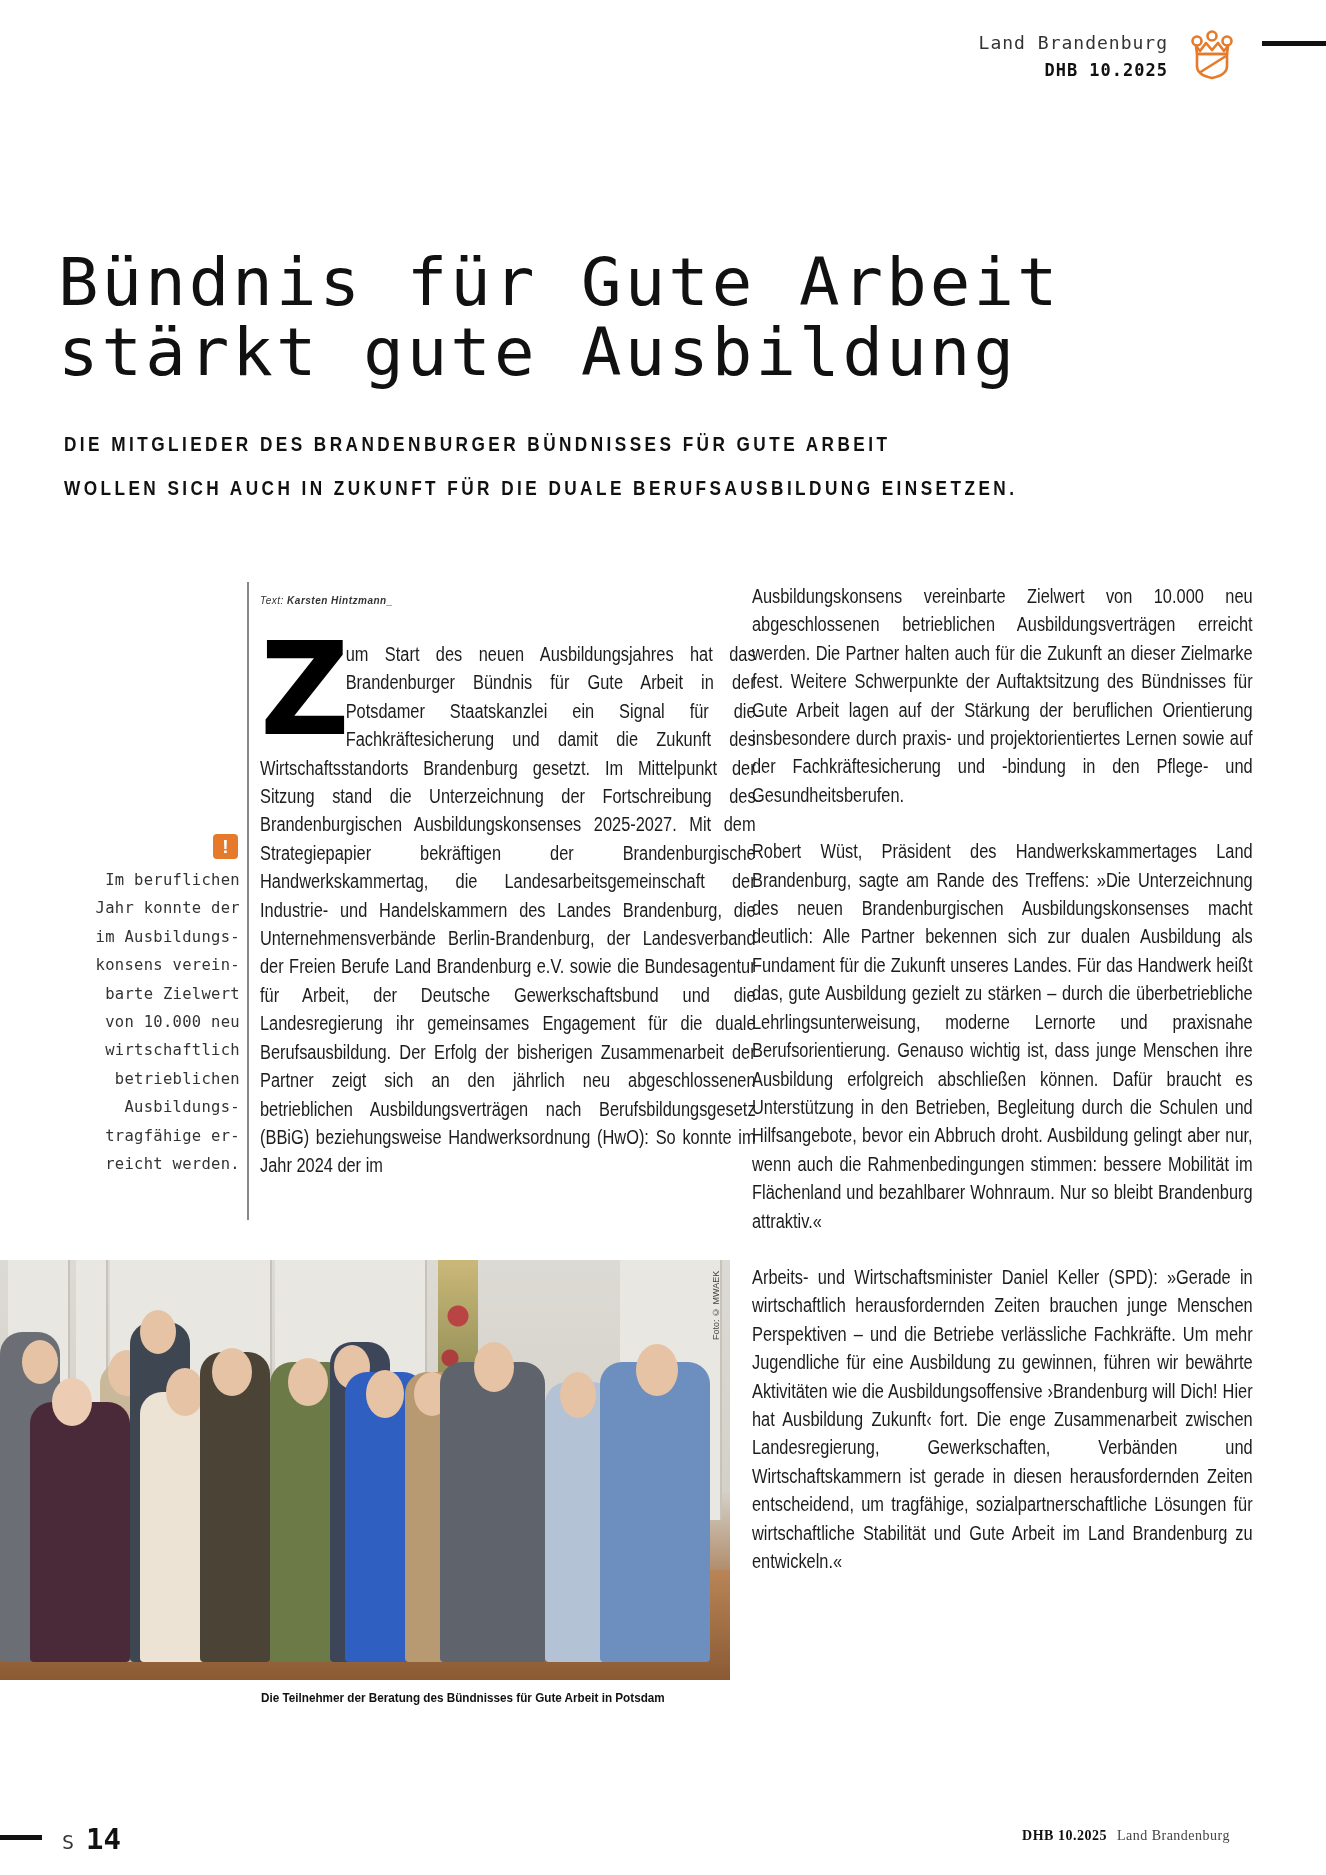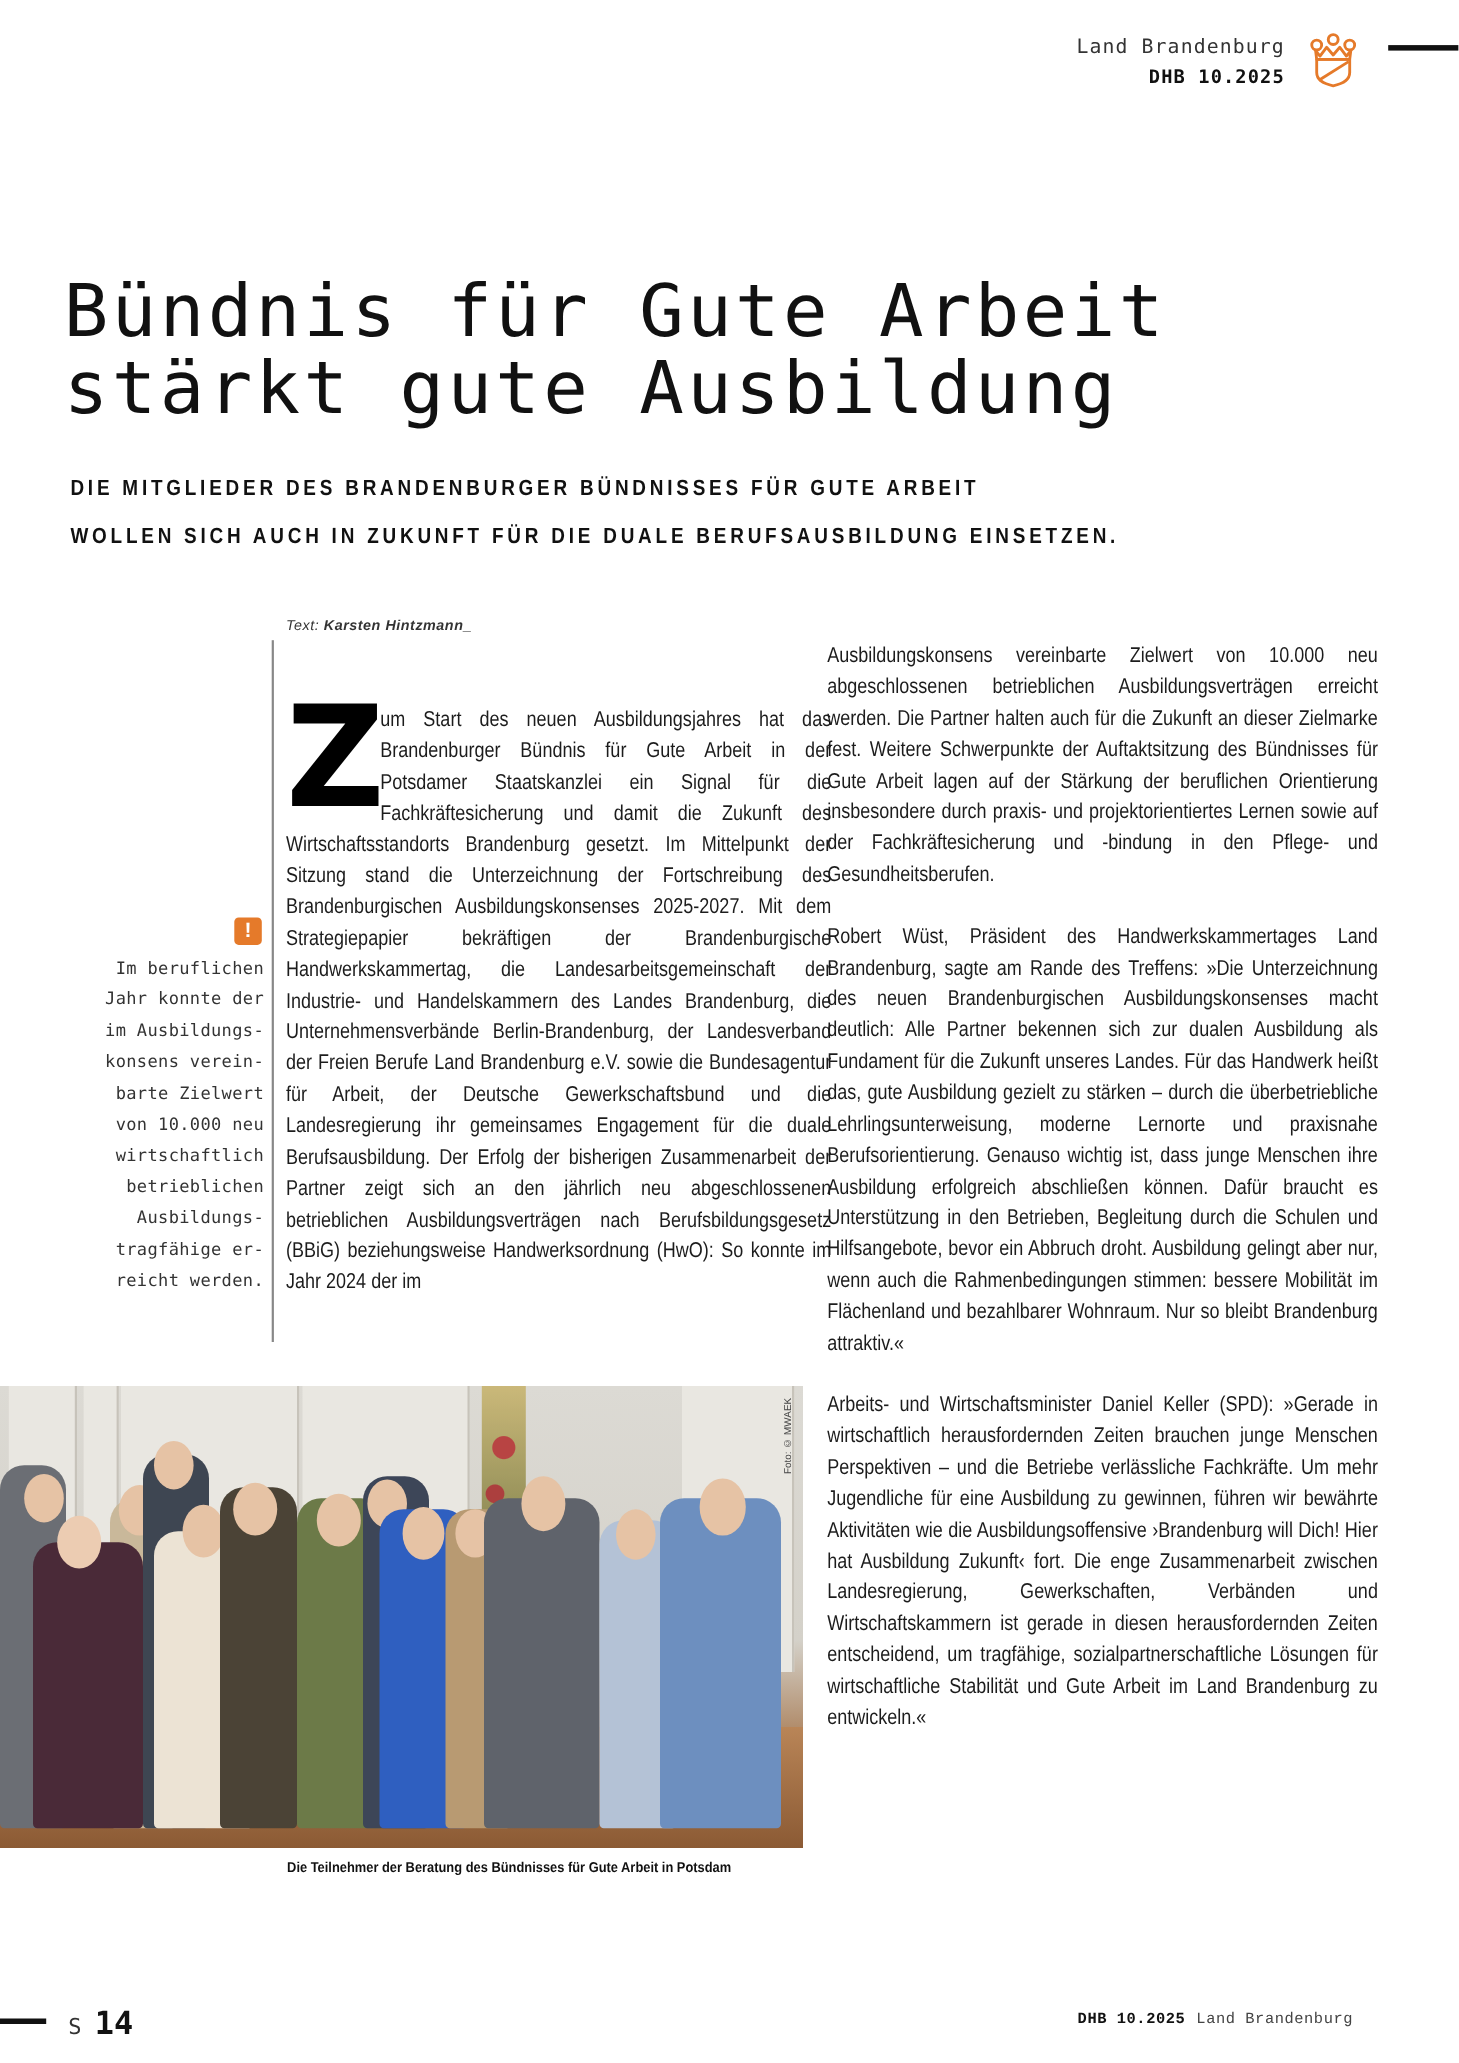--- a/index.html
+++ b/index.html
@@ -11,21 +11,21 @@
     .hdr-issue { right: 158px; top: 60px; font-family: "DejaVu Sans Mono", monospace; font-weight: bold; font-size: 17px; letter-spacing: 1px; color: #111; text-align: right; }
     .crest { left: 1190px; top: 30px; width: 44px; height: 50px; }
     .rule-top { left: 1262px; top: 41px; width: 64px; height: 5px; background: #111; }
 
     
     .headline { left: 58px; top: 248px; font-family: "DejaVu Sans Mono", monospace; font-size: 66px; line-height: 70px; letter-spacing: 3px; color: #111; transform: scaleX(1.02); transform-origin: left top; white-space: nowrap; }
     .subhead { left: 64px; top: 422px; font-family: "Liberation Sans", sans-serif; font-weight: bold; font-size: 20px; line-height: 44px; letter-spacing: 4px; color: #111; transform: scaleX(0.86); transform-origin: left top; white-space: nowrap; }
 
     
     .col-rule { left: 247px; top: 582px; width: 2px; height: 638px; background: #888; }
-    .byline { left: 260px; top: 561px; font-size: 13px; font-style: italic; color: #333; letter-spacing: 0.5px; }
+    .byline { left: 260px; top: 595px; font-size: 10px; font-style: italic; color: #333; letter-spacing: 0.5px; }
     .byline b { font-weight: bold; }
 
     .body-text { font-family: "Liberation Sans", sans-serif; font-size: 19.5px; line-height: 28.4px; color: #1c1c1c; text-align: justify; transform: scaleX(0.84); transform-origin: left top; }
     .col-mid { left: 260px; top: 640px; width: 590px; }
     .col-right { left: 752px; top: 582px; width: 596px; }
     .body-text p { margin: 0 0 28px 0; }
     .dropcap { float: left; font-family: "DejaVu Sans", sans-serif; font-weight: bold; font-size: 128px; line-height: 96px; height: 96px; margin: 2px 10px 0 0; color: #000; transform: scaleX(1.15); transform-origin: left top; width: 92px; }
 
     
     .alert { left: 213px; top: 834px; width: 25px; height: 25px; background: #e57a2a; border-radius: 4px; color: #fff; font-weight: bold; font-size: 19px; line-height: 25px; text-align: center; }
@@ -39,21 +39,21 @@
     .photo .slats { position: absolute; left: 0; right: 0; top: 320px; height: 80px; background: repeating-linear-gradient(180deg, #c99d70 0 3px, #a87448 3px 6px); opacity: 0.6; }
     .person { position: absolute; bottom: 18px; border-radius: 22px 22px 4px 4px; }
     .head { position: absolute; border-radius: 50%; background: #e6c3a5; }
     .credit { left: 711px; top: 1270px; width: 16px; height: 70px; font-size: 9px; color: #444; writing-mode: vertical-rl; transform: rotate(180deg); white-space: nowrap; }
     .caption { left: 261px; top: 1690px; font-size: 13px; font-weight: bold; color: #111; transform: scaleX(0.9); transform-origin: left top; white-space: nowrap; }
 
     
     .rule-bottom { left: 0; top: 1835px; width: 42px; height: 5px; background: #111; }
     .page-num { left: 62px; top: 1822px; font-family: "DejaVu Sans Mono", monospace; font-size: 20px; color: #333; }
     .page-num b { font-size: 29px; color: #111; }
-    .foot-right { right: 96px; top: 1828px; font-family: Liberation Mono, monospace; font-size: 14px; color: #444; letter-spacing: 0.5px; }
+    .foot-right { right: 96px; top: 1828px; font-family: Liberation Serif, serif; font-size: 14px; color: #444; letter-spacing: 0.5px; }
     .foot-right b { color: #111; margin-right: 10px; }
   </style>
 </head>
 <body>
 
 <div class="abs hdr-section">Land Brandenburg</div>
 <div class="abs hdr-issue">DHB 10.2025</div>
 <svg class="abs crest" viewBox="0 0 44 50">
   <g fill="none" stroke="#E57A2A" stroke-width="2.6" stroke-linejoin="round">
     <circle cx="7" cy="11" r="4.5"></circle>

